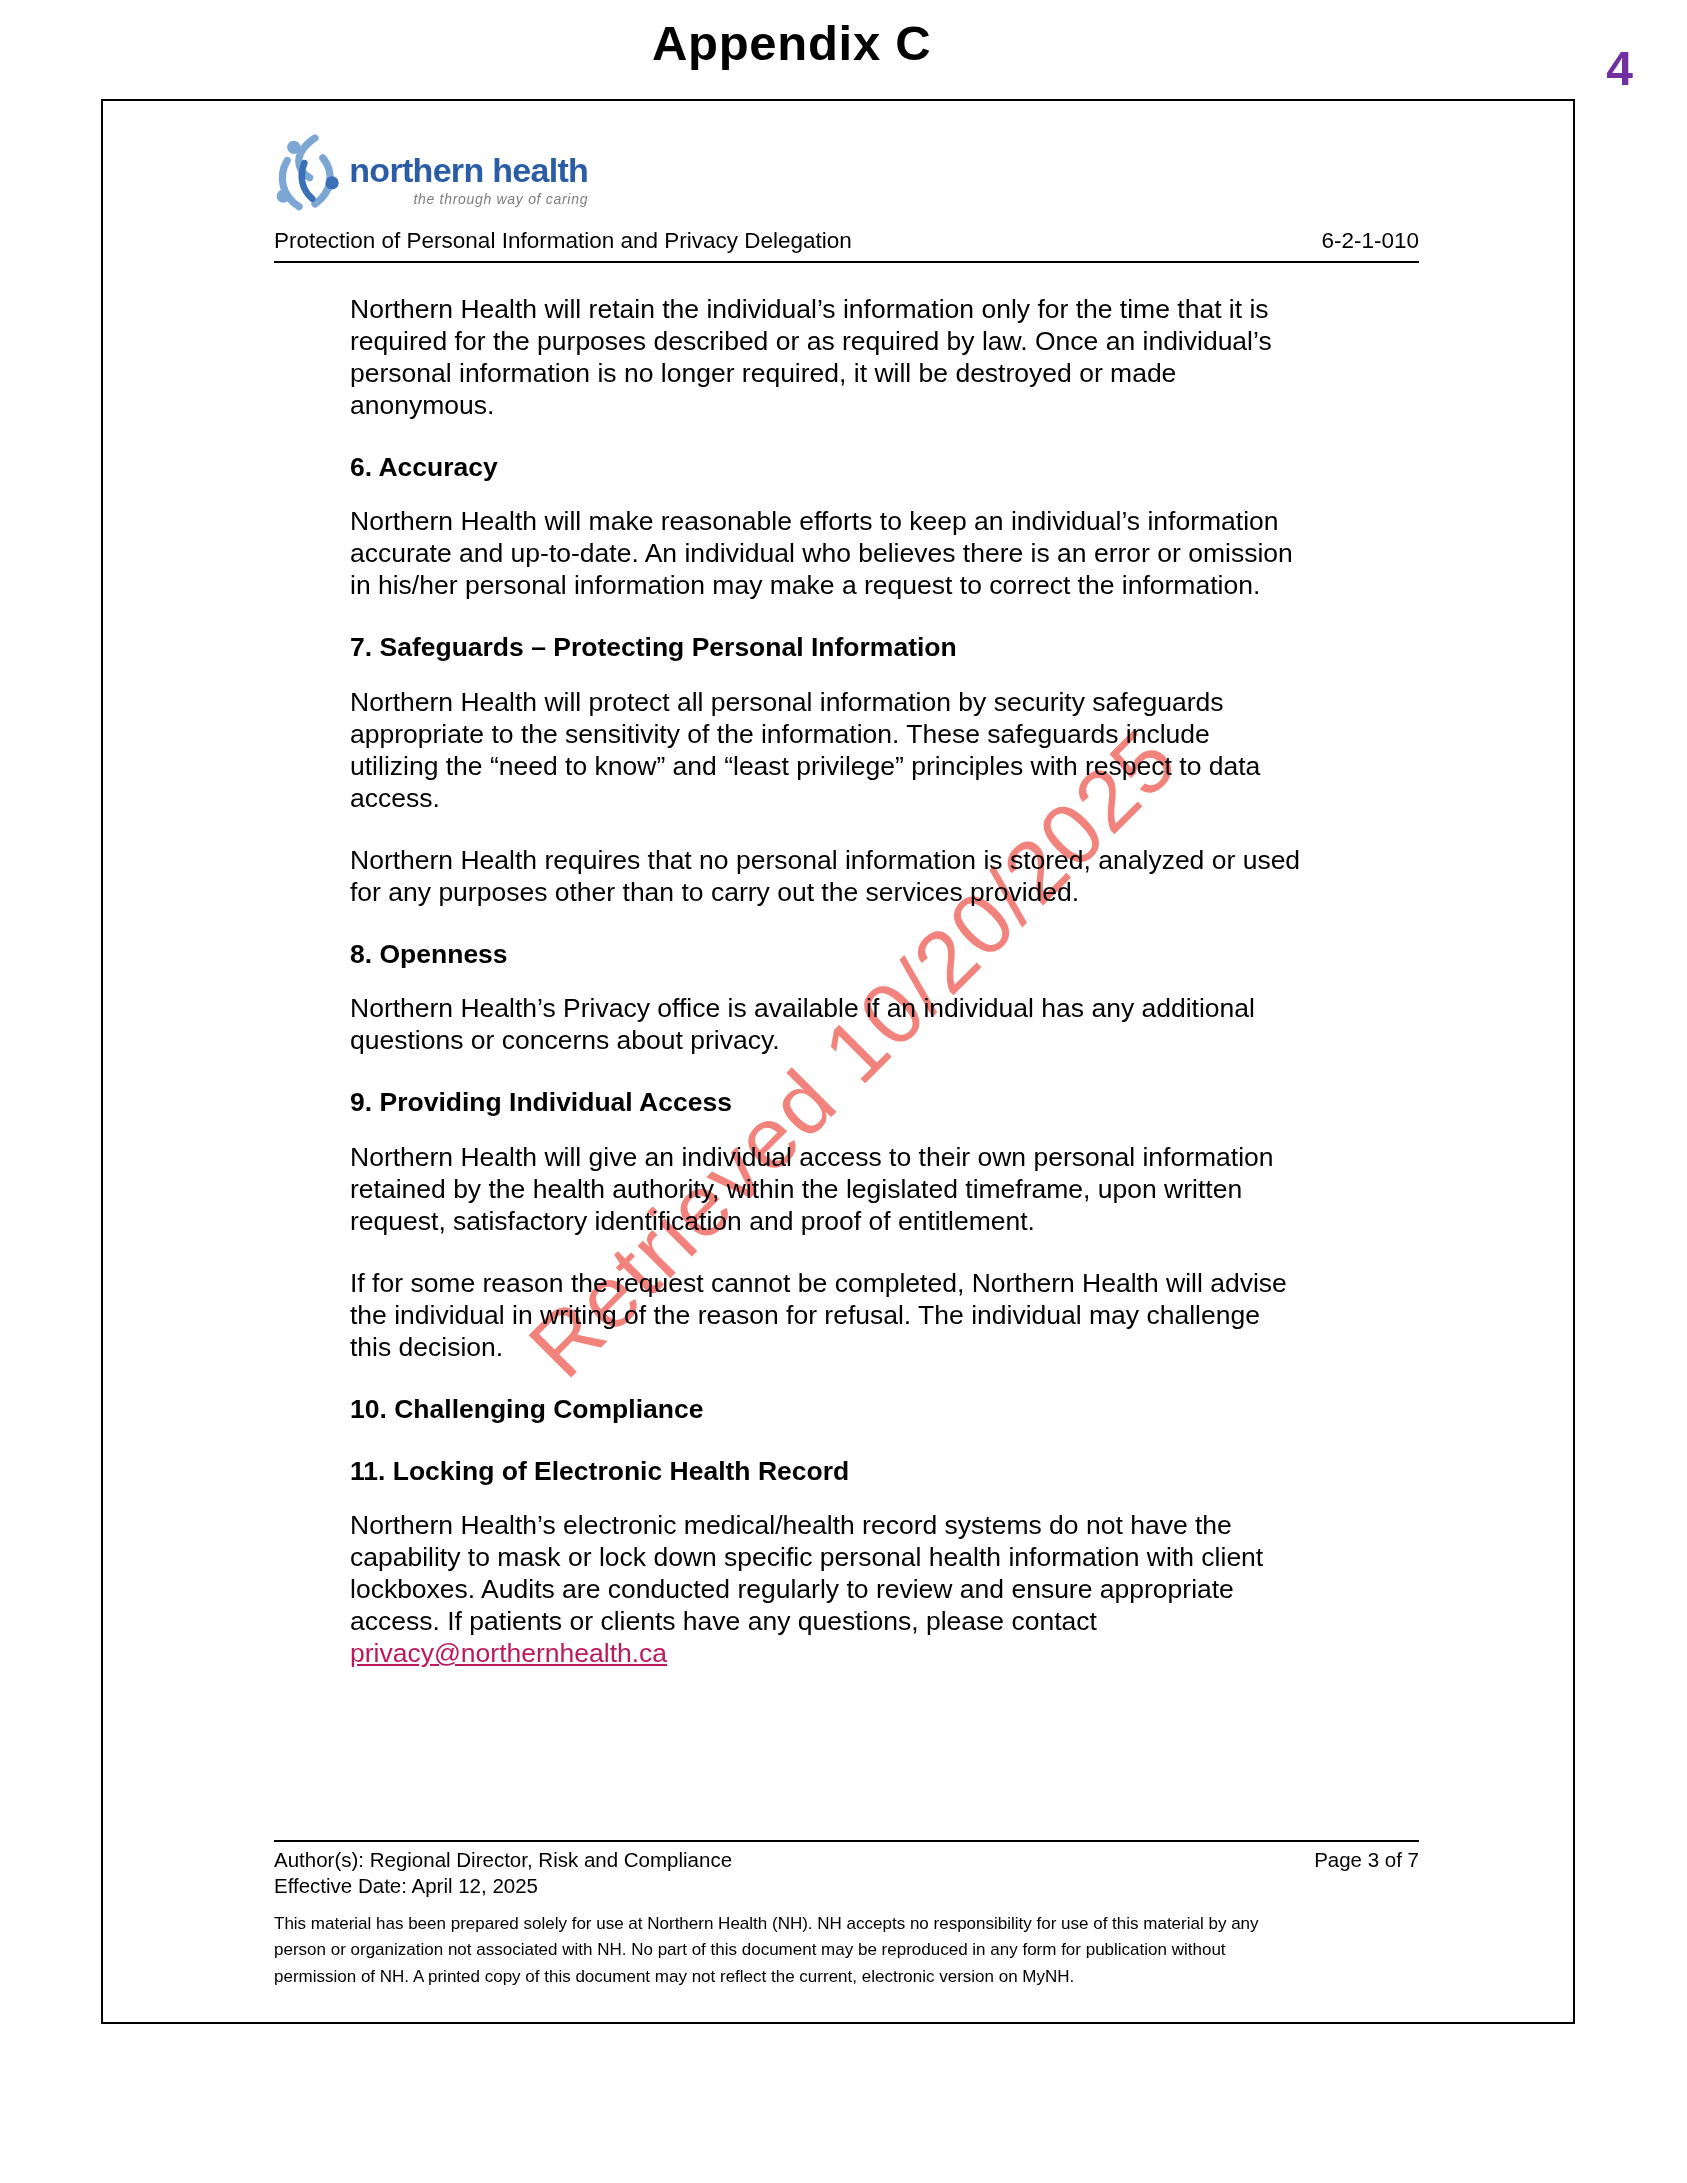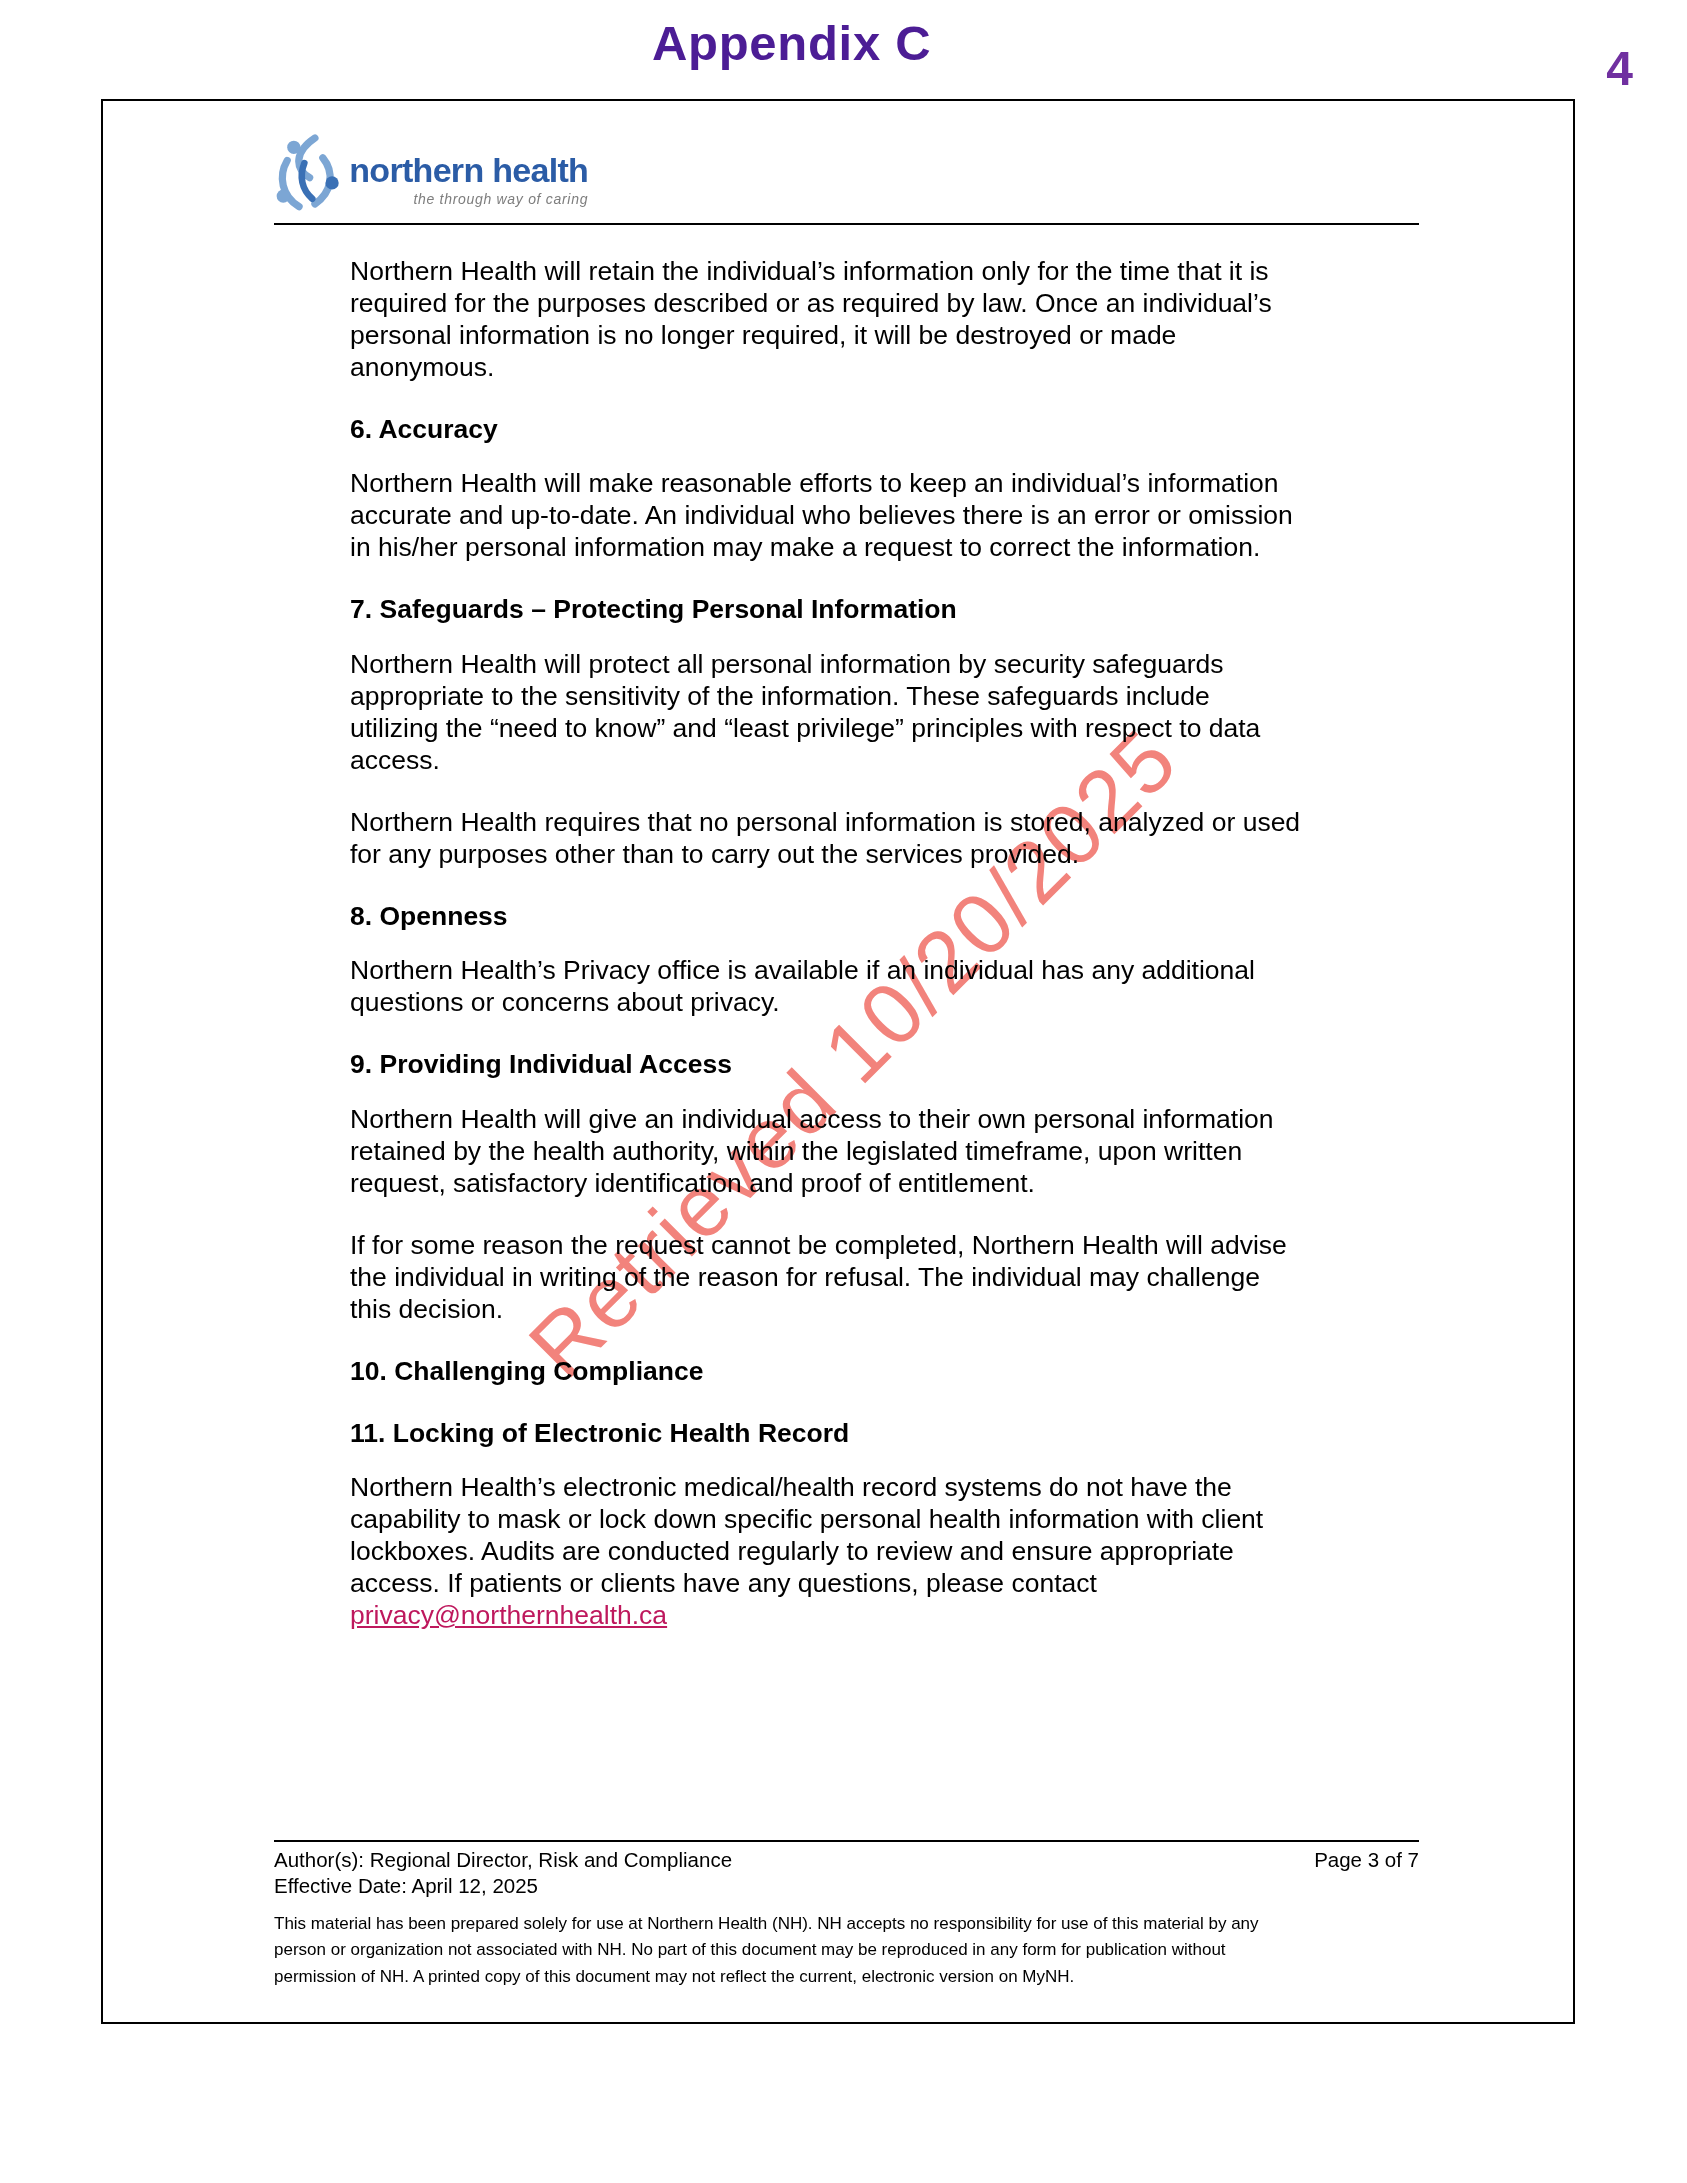--- a/index.html
+++ b/index.html
@@ -7,21 +7,21 @@
     position:relative;
     width:1687px;height:2183px;
     background:#ffffff;
     font-family:"Liberation Sans", sans-serif;
     color:#000;
     overflow:hidden;
   }
   
   .appendix-title{
     position:absolute;top:14.6px;left:652px;
-    font-size:49px;font-weight:bold;color:#4c1d95;
+    font-size:49px;font-weight:bold;color:#000000;
     letter-spacing:0.7px;
   }
   .corner-num{
     position:absolute;top:41px;right:54px;
     font-size:48px;font-weight:bold;color:#7030A0;
   }
   
   .doc-box{
     position:absolute;left:101px;top:99px;
     width:1470px;height:1921px;
@@ -111,20 +111,24 @@
         <circle cx="30" cy="20" r="10" fill="#7CA6D4"></circle>
         <circle cx="14" cy="94" r="10" fill="#7CA6D4"></circle>
         <circle cx="88" cy="74" r="10" fill="#3A70B5"></circle>
       </svg>
       <div class="logo-text-wrap">
         <div class="logo-name">northern health</div>
         <div class="logo-tagline">the through way of caring</div>
       </div>
     </div>
 
+    <div class="doc-header-row">
+      <span>Protection of Personal Information and Privacy Delegation</span>
+      <span>6-2-1-010</span>
+    </div>
     <hr class="header-rule">
 
     <div class="content">
 
       <p>Northern Health will retain the individual’s information only for the time that it is
 required for the purposes described or as required by law. Once an individual’s
 personal information is no longer required, it will be destroyed or made
 anonymous.</p>
 
       <h3>6. Accuracy</h3>

